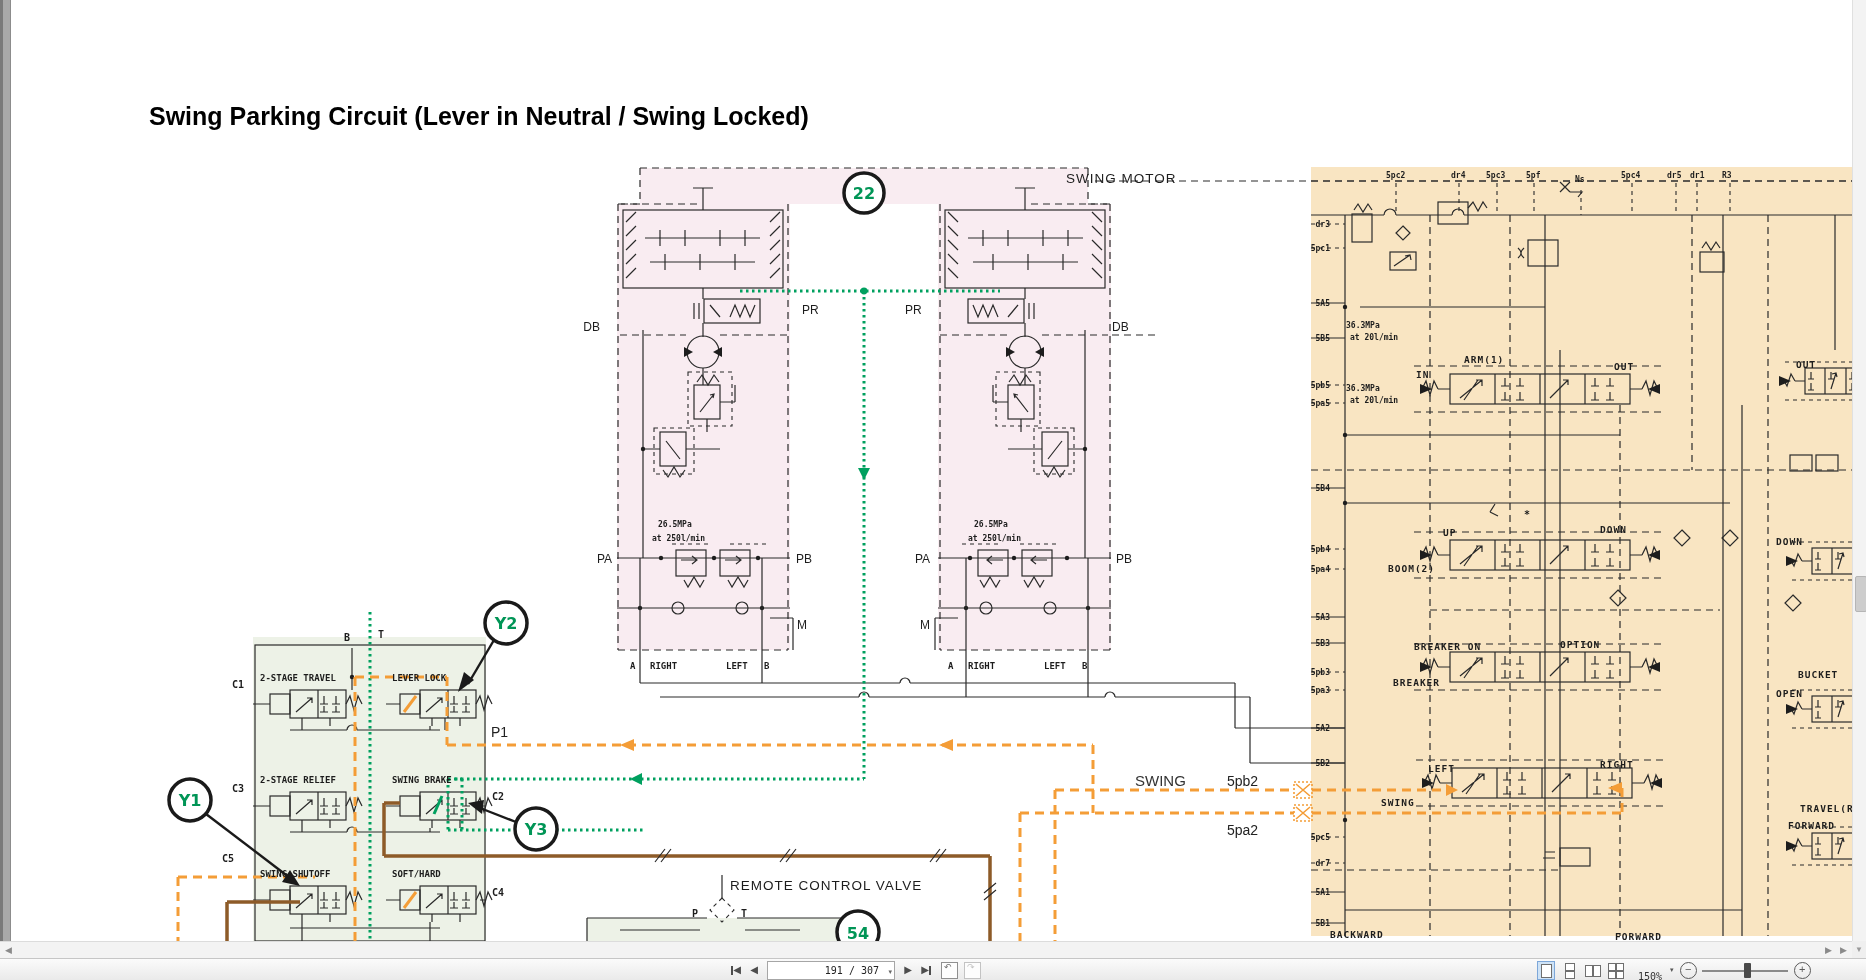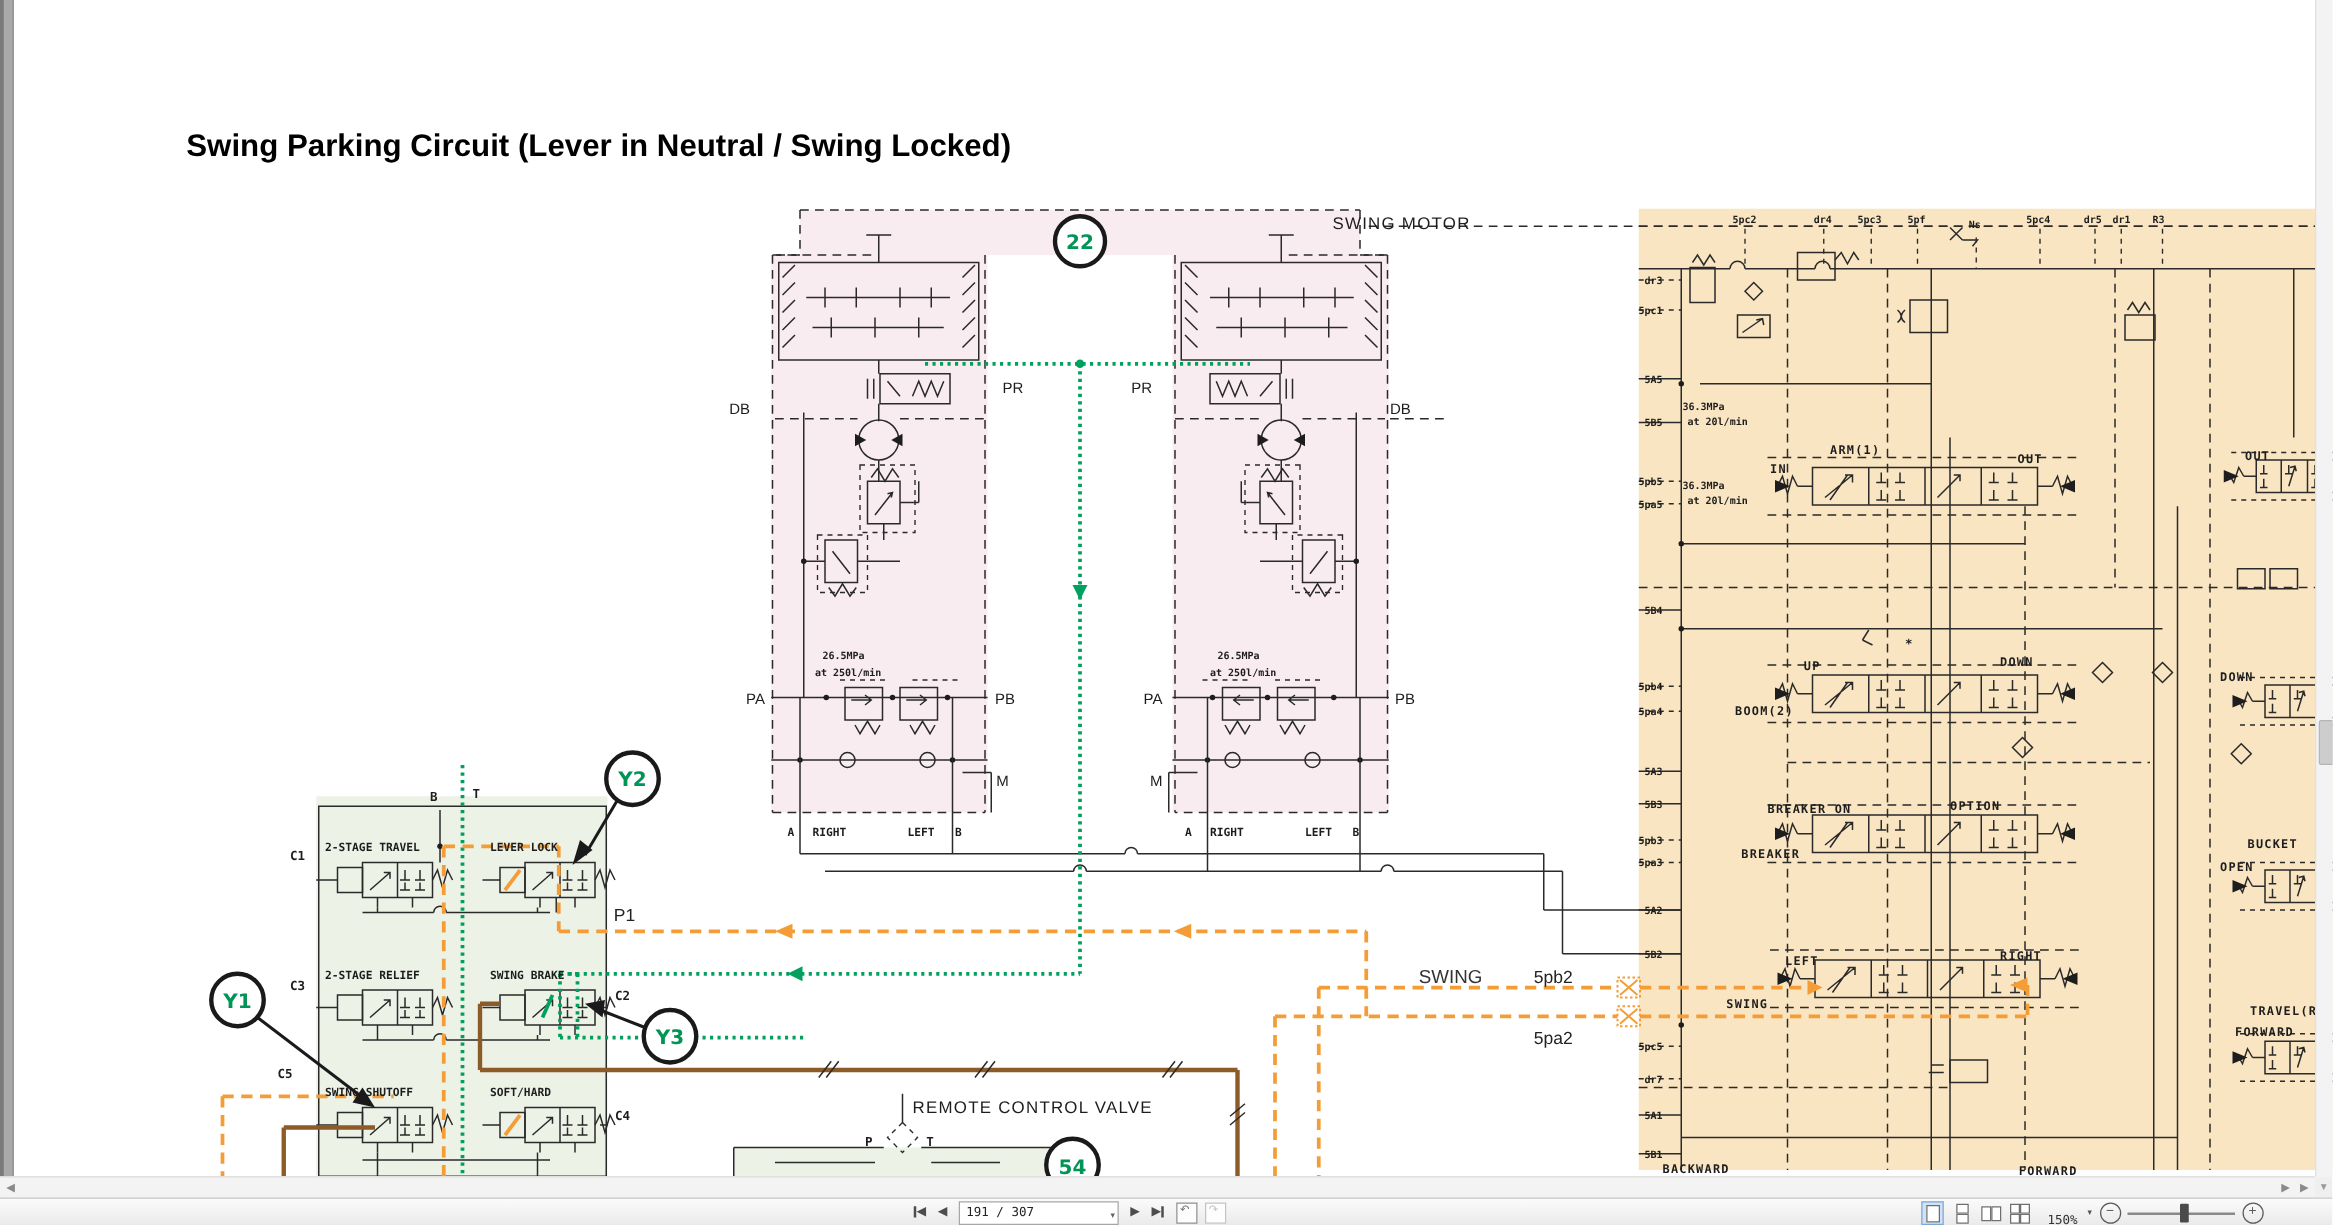--- a/index.html
+++ b/index.html
@@ -19,21 +19,21 @@
   #vthumb{position:absolute;left:2px;top:576px;width:10px;height:34px;background:#cdcdcd;border:1px solid #b5b5b5;border-radius:2px;}
   #vcorner{position:absolute;left:1852px;top:941px;width:14px;height:17px;background:#efefef;z-index:4;
     color:#9a9a9a;font-size:8px;text-align:center;line-height:17px;}
   #toolbar{position:absolute;left:0;top:958px;width:1866px;height:22px;z-index:5;
     background:linear-gradient(#fbfbfb,#e9e9e9);border-top:1px solid #c6c6c6;}
   .tb{position:absolute;top:2px;height:18px;display:flex;align-items:center;}
   .tb-btn{width:18px;height:18px;text-align:center;line-height:18px;font-size:10px;color:#4d4d4d;cursor:default;}
   .tb-btn .bar{display:inline-block;width:2px;height:9px;background:#4d4d4d;vertical-align:middle;}
   #page-box{position:relative;width:126px;height:17px;background:#fff;border:1px solid #a6a6a6;margin:0 4px;}
   #page-box input{position:absolute;left:0;top:0;width:106px;height:15px;border:0;outline:none;
-    font-family:"DejaVu Sans Mono",monospace;font-size:10px;padding:1px 0 0 5px;color:#222;background:transparent;}
+    font-family:"DejaVu Sans Mono",monospace;font-size:10px;padding:1px 0 0 5px;color:#222;background:transparent;text-align:right;}
   #page-box .caret{position:absolute;right:2px;top:6px;font-size:7px;color:#666;}
   .view-ic{width:15px;height:15px;border:1px solid #8f8f8f;margin-left:6px;position:relative;background:#fdfdfd;}
   .view-ic:after{content:"↶";position:absolute;left:2px;top:-1px;font-size:9px;color:#6f6f6f;}
   .view-ic.dis{border-color:#c3c3c3;}
   .view-ic.dis:after{color:#c3c3c3;content:"↷";}
   .lay-ic{width:16px;height:17px;border:1px solid transparent;margin-left:5px;position:relative;}
   .lay-ic .pg{position:absolute;background:#fff;border:1px solid #6f6f6f;}
   .lay-ic.active{background:#cfe3f6;border:1px solid #7da7d9;}
   .zoom-circle{width:15px;height:15px;border:1px solid #5a5a5a;border-radius:50%;color:#5a5a5a;
     font-size:11px;line-height:13px;text-align:center;margin-left:6px;}

